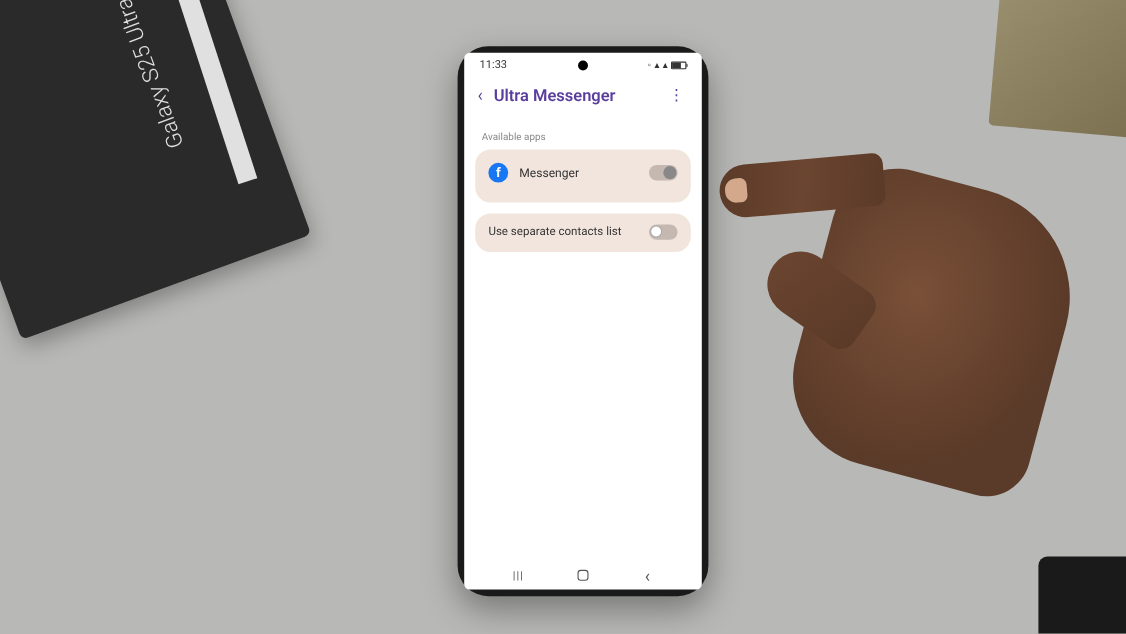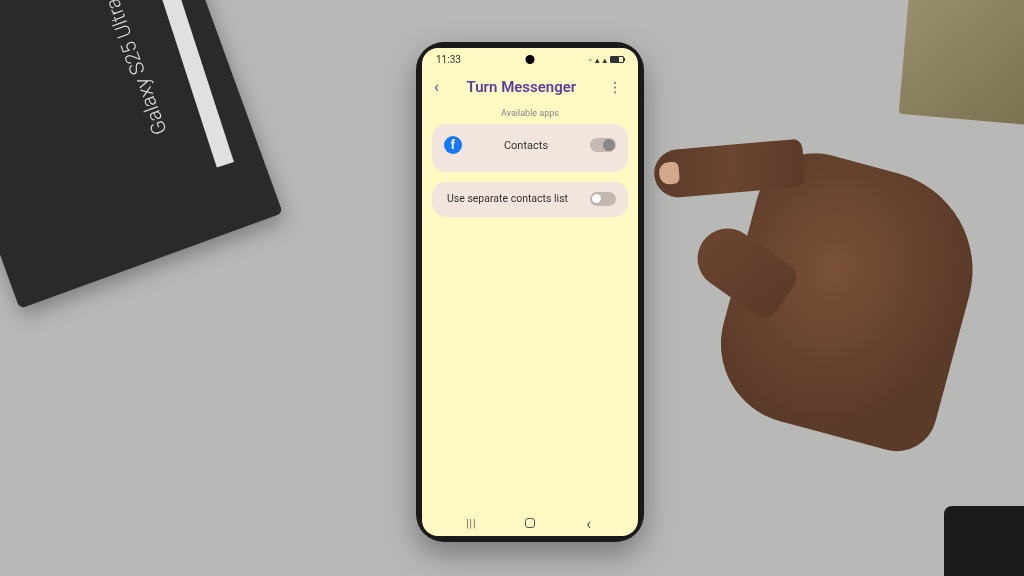--- a/index.html
+++ b/index.html
@@ -73,25 +73,24 @@
       width: 228px;
       height: 500px;
       background: #1a1a1a;
       border-radius: 28px;
       padding: 6px;
       box-shadow: 0 12px 30px rgba(0,0,0,0.35);
     }
     .phone-screen {
       width: 100%;
       height: 100%;
-      background: #fef9c3;
-      border-radius: 16px;
+      background: #ffffff;
+      border-radius: 5px;
       position: relative;
       overflow: hidden;
-      text-align: center;
     }
     
     
     .camera-cutout {
       position: absolute;
       top: 7px;
       left: 50%;
       transform: translateX(-50%);
       width: 9px;
       height: 9px;
@@ -160,20 +159,21 @@
     .more-button {
       color: #5a3e9e;
       font-size: 14px;
       cursor: pointer;
       padding: 0 4px;
     }
     
     
     .content {
       padding: 0 10px;
+      margin-top: 12px;
     }
     .section-label {
       font-size: 9px;
       color: #888;
       padding: 4px 6px 6px;
     }
     .card {
       background: #f2e5dd;
       border-radius: 14px;
       padding: 10px 12px;
@@ -360,30 +360,30 @@
         <span>▴</span>
         <span>▴</span>
         <span class="battery-icon">
             <span class="battery-fill"></span>
           </span>
       </div>
     </div>
 
     <div class="settings-header">
       <span class="back-button">‹</span>
-      <span class="header-title">Turn Messenger</span>
+      <span class="header-title">Ultra Messenger</span>
       <span class="more-button">⋮</span>
     </div>
 
     <div class="content">
       <div class="section-label">Available apps</div>
       <div class="card">
         <div class="app-row">
           <div class="app-icon-fb">f</div>
-          <span class="app-name">Contacts</span>
+          <span class="app-name">Messenger</span>
           <div class="toggle">
             <div class="toggle-knob"></div>
           </div>
         </div>
       </div>
 
       <div class="card">
         <div class="contacts-row">
           <div class="contacts-text-wrap">
             <div class="contacts-title">Use separate contacts list</div>

